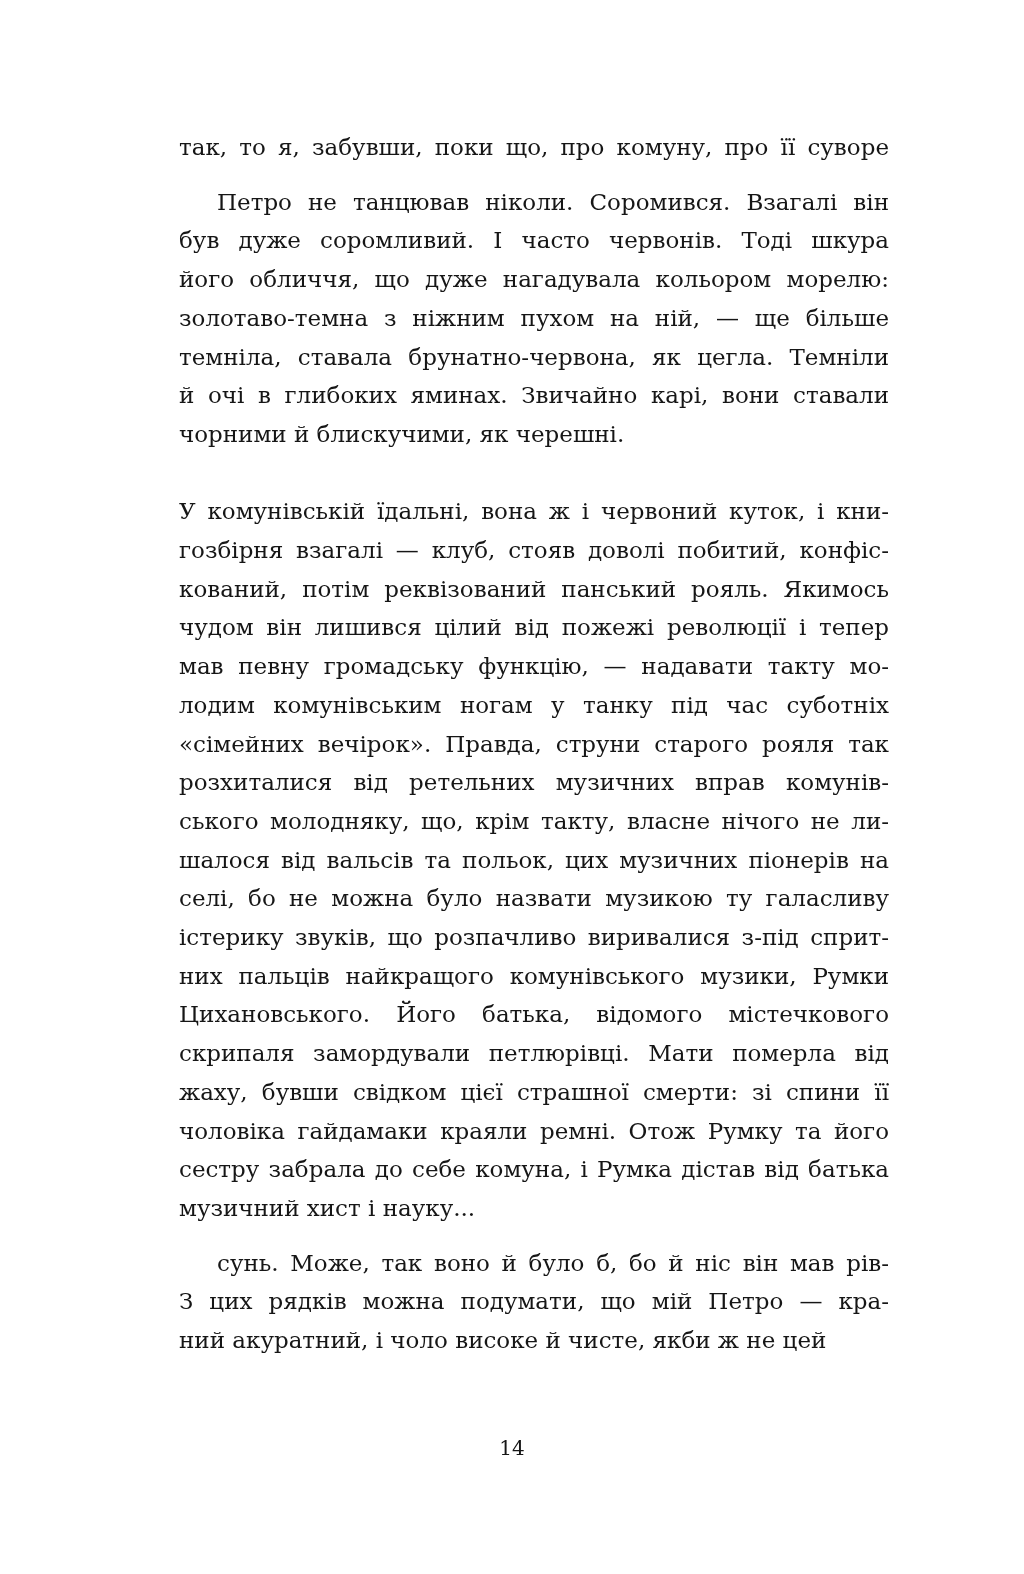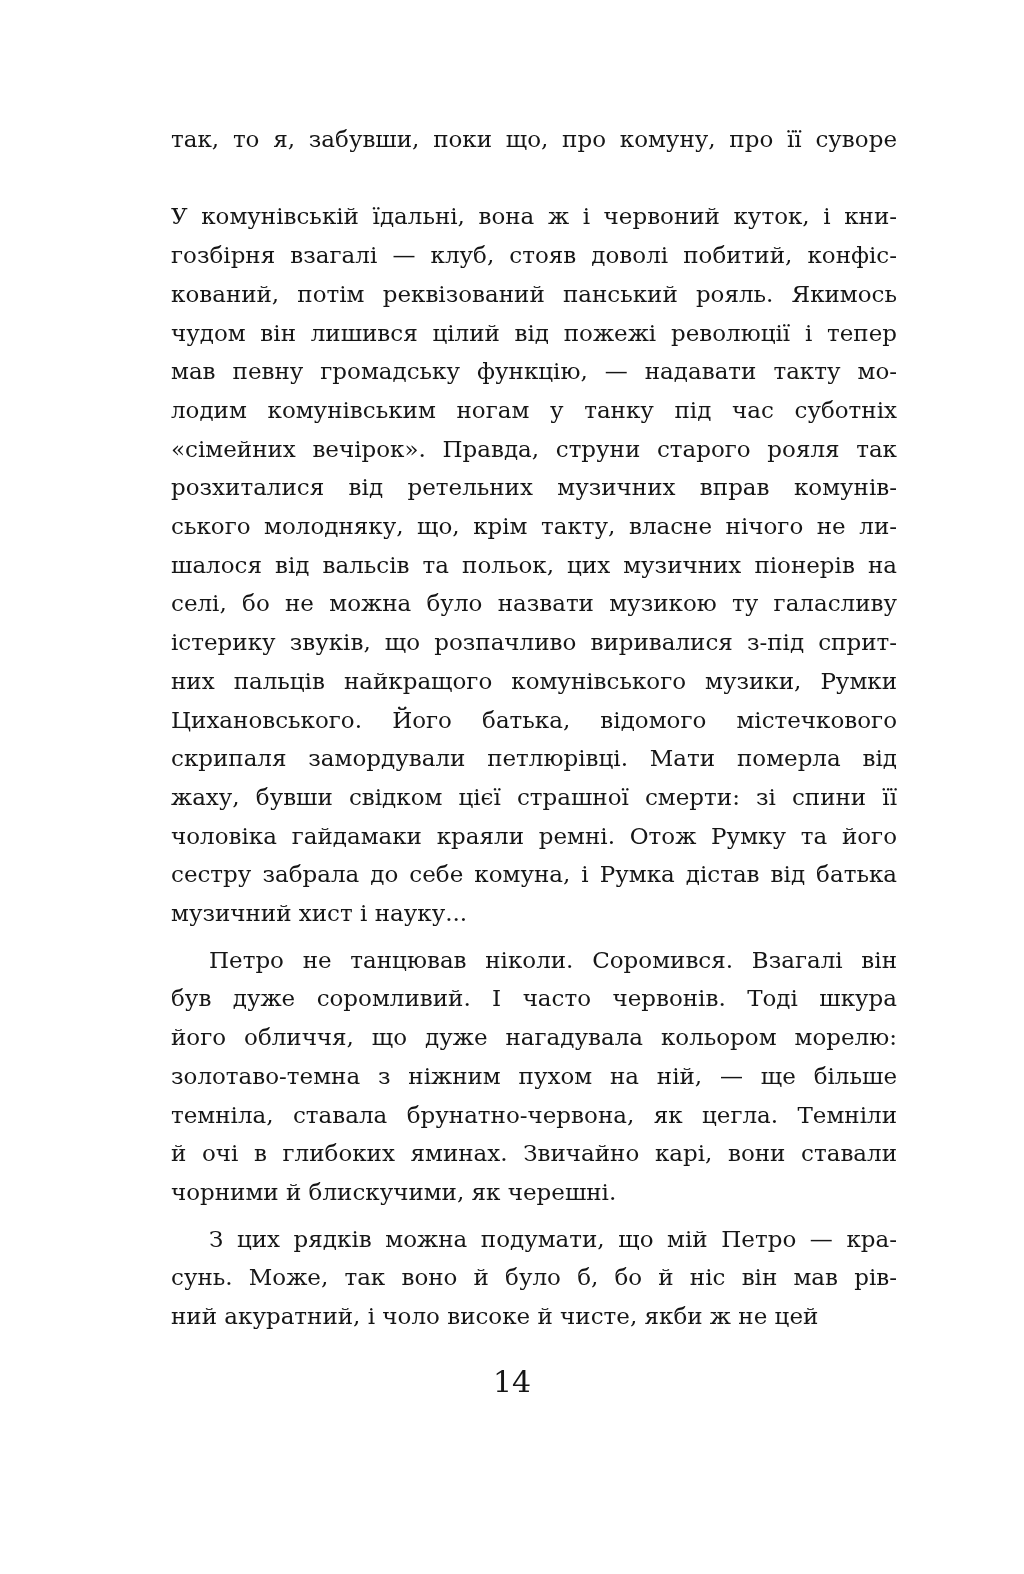--- a/index.html
+++ b/index.html
@@ -18,54 +18,63 @@
   }
   .text-block {
     position: absolute;
     top: 112px;
     left: 163px;
     width: 742px;
     font-size: 23px;
     line-height: 38.7px;
   }
   .para {
-    margin: 8px;
+    margin: 16px;
     padding: 0;
   }
   .para.space-before {
     margin-top: 38.7px;
   }
   .line {
     text-align: justify;
     text-align-last: justify;
     white-space: normal;
   }
   .line.last {
     text-align-last: left;
   }
   .para.indent .line:first-child {
     text-indent: 38px;
   }
   .folio {
     position: absolute;
-    top: 1364px;
+    top: 1436px;
     left: 0;
     width: 100%;
     text-align: center;
-    font-size: 30px;
+    font-size: 20px;
     color: #161616;
   }
 </style>
 </head>
 <body>
 
 <div class="book-page">
   <main class="text-block" id="text-block">
       <div class="para">
         <div class="line">так, то я, забувши, поки що, про комуну, про її суворе</div>
+      </div>
+      <div class="para indent">
+        <div class="line">Петро не танцював ніколи. Соромився. Взагалі він</div>
+        <div class="line">був дуже соромливий. І часто червонів. Тоді шкура</div>
+        <div class="line">його обличчя, що дуже нагадувала кольором морелю:</div>
+        <div class="line">золотаво-темна з ніжним пухом на ній, — ще більше</div>
+        <div class="line">темніла, ставала брунатно-червона, як цегла. Темніли</div>
+        <div class="line">й очі в глибоких яминах. Звичайно карі, вони ставали</div>
+        <div class="line last">чорними й блискучими, як черешні.</div>
       </div>
       <div class="para space-before">
         <div class="line">У комунівській їдальні, вона ж і червоний куток, і кни-</div>
         <div class="line">гозбірня взагалі — клуб, стояв доволі побитий, конфіс-</div>
         <div class="line">кований, потім реквізований панський рояль. Якимось</div>
         <div class="line">чудом він лишився цілий від пожежі революції і тепер</div>
         <div class="line">мав певну громадську функцію, — надавати такту мо-</div>
         <div class="line">лодим комунівським ногам у танку під час суботніх</div>
         <div class="line">«сімейних вечірок». Правда, струни старого рояля так</div>
         <div class="line">розхиталися від ретельних музичних вправ комунів-</div>
@@ -75,28 +84,19 @@
         <div class="line">істерику звуків, що розпачливо виривалися з-під сприт-</div>
         <div class="line">них пальців найкращого комунівського музики, Румки</div>
         <div class="line">Цихановського. Його батька, відомого містечкового</div>
         <div class="line">скрипаля замордували петлюрівці. Мати померла від</div>
         <div class="line">жаху, бувши свідком цієї страшної смерти: зі спини її</div>
         <div class="line">чоловіка гайдамаки краяли ремні. Отож Румку та його</div>
         <div class="line">сестру забрала до себе комуна, і Румка дістав від батька</div>
         <div class="line last">музичний хист і науку...</div>
       </div>
       <div class="para indent">
-        <div class="line">Петро не танцював ніколи. Соромився. Взагалі він</div>
-        <div class="line">був дуже соромливий. І часто червонів. Тоді шкура</div>
-        <div class="line">його обличчя, що дуже нагадувала кольором морелю:</div>
-        <div class="line">золотаво-темна з ніжним пухом на ній, — ще більше</div>
-        <div class="line">темніла, ставала брунатно-червона, як цегла. Темніли</div>
-        <div class="line">й очі в глибоких яминах. Звичайно карі, вони ставали</div>
-        <div class="line last">чорними й блискучими, як черешні.</div>
-      </div>
-      <div class="para indent">
+        <div class="line">сунь. Може, так воно й було б, бо й ніс він мав рів-</div>
         <div class="line">З цих рядків можна подумати, що мій Петро — кра-</div>
-        <div class="line">сунь. Може, так воно й було б, бо й ніс він мав рів-</div>
         <div class="line last">ний акуратний, і чоло високе й чисте, якби ж не цей</div>
       </div>
     </main>
   <footer class="folio">14</footer>
 </div>
 
 </body></html>

